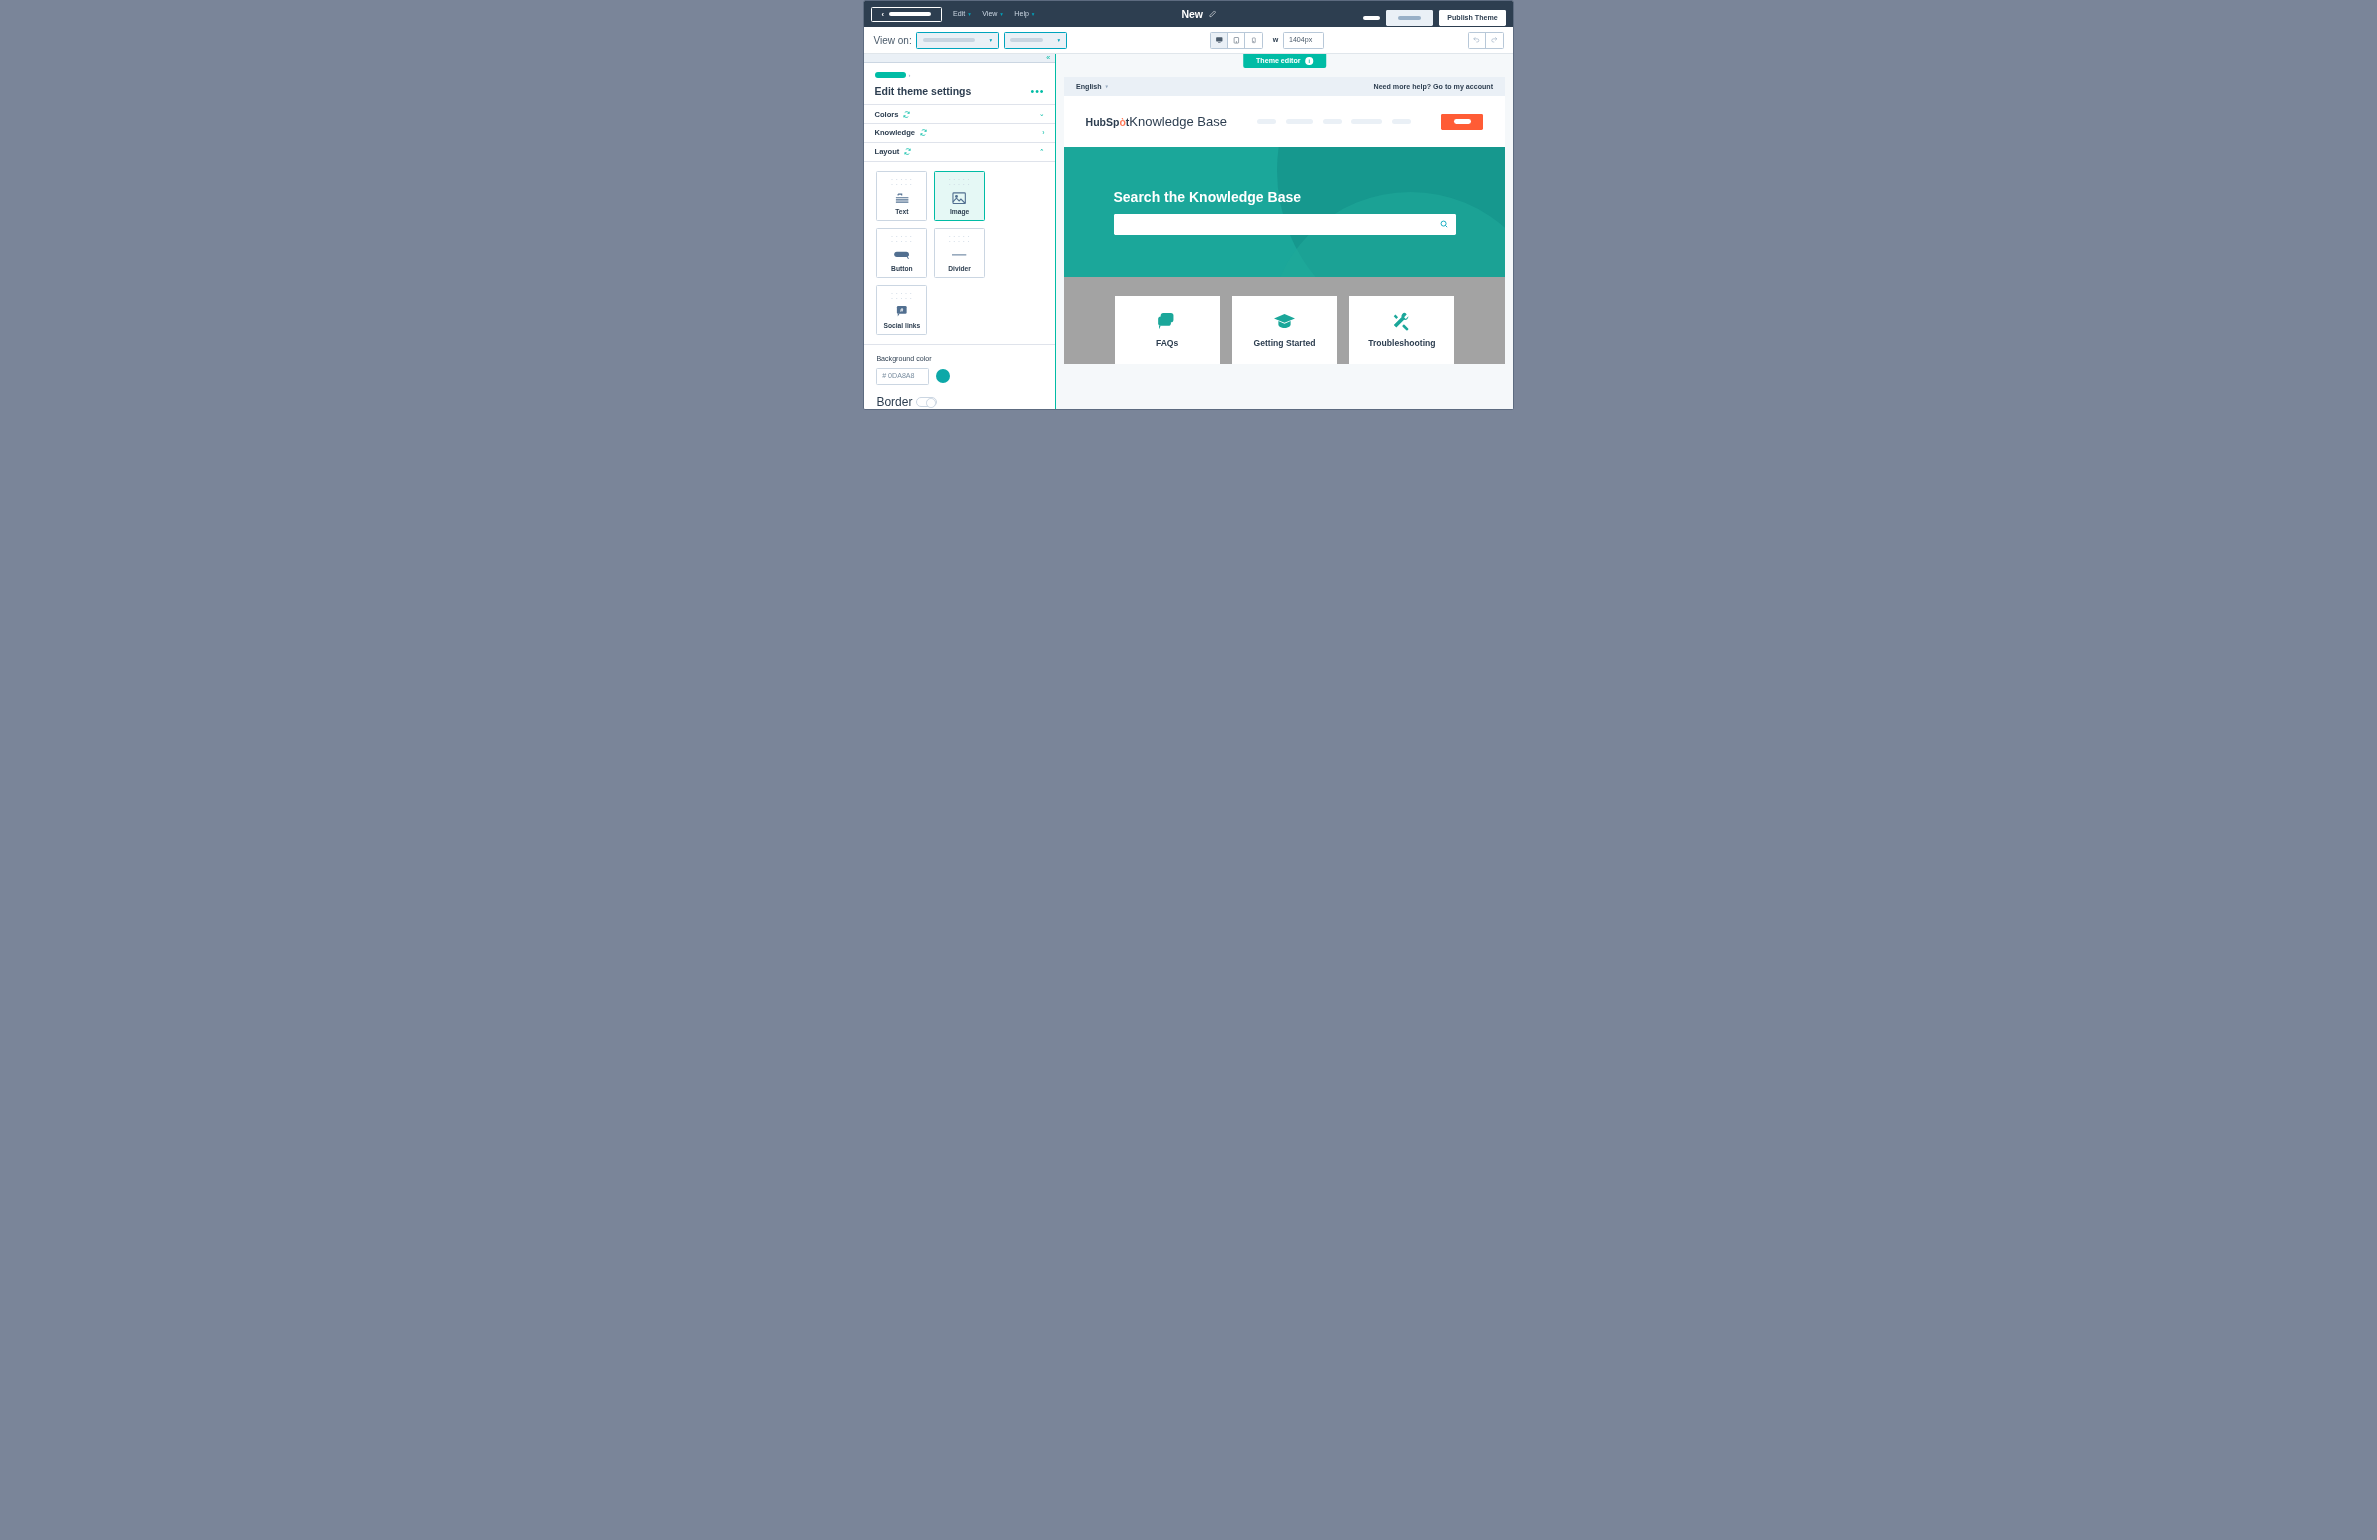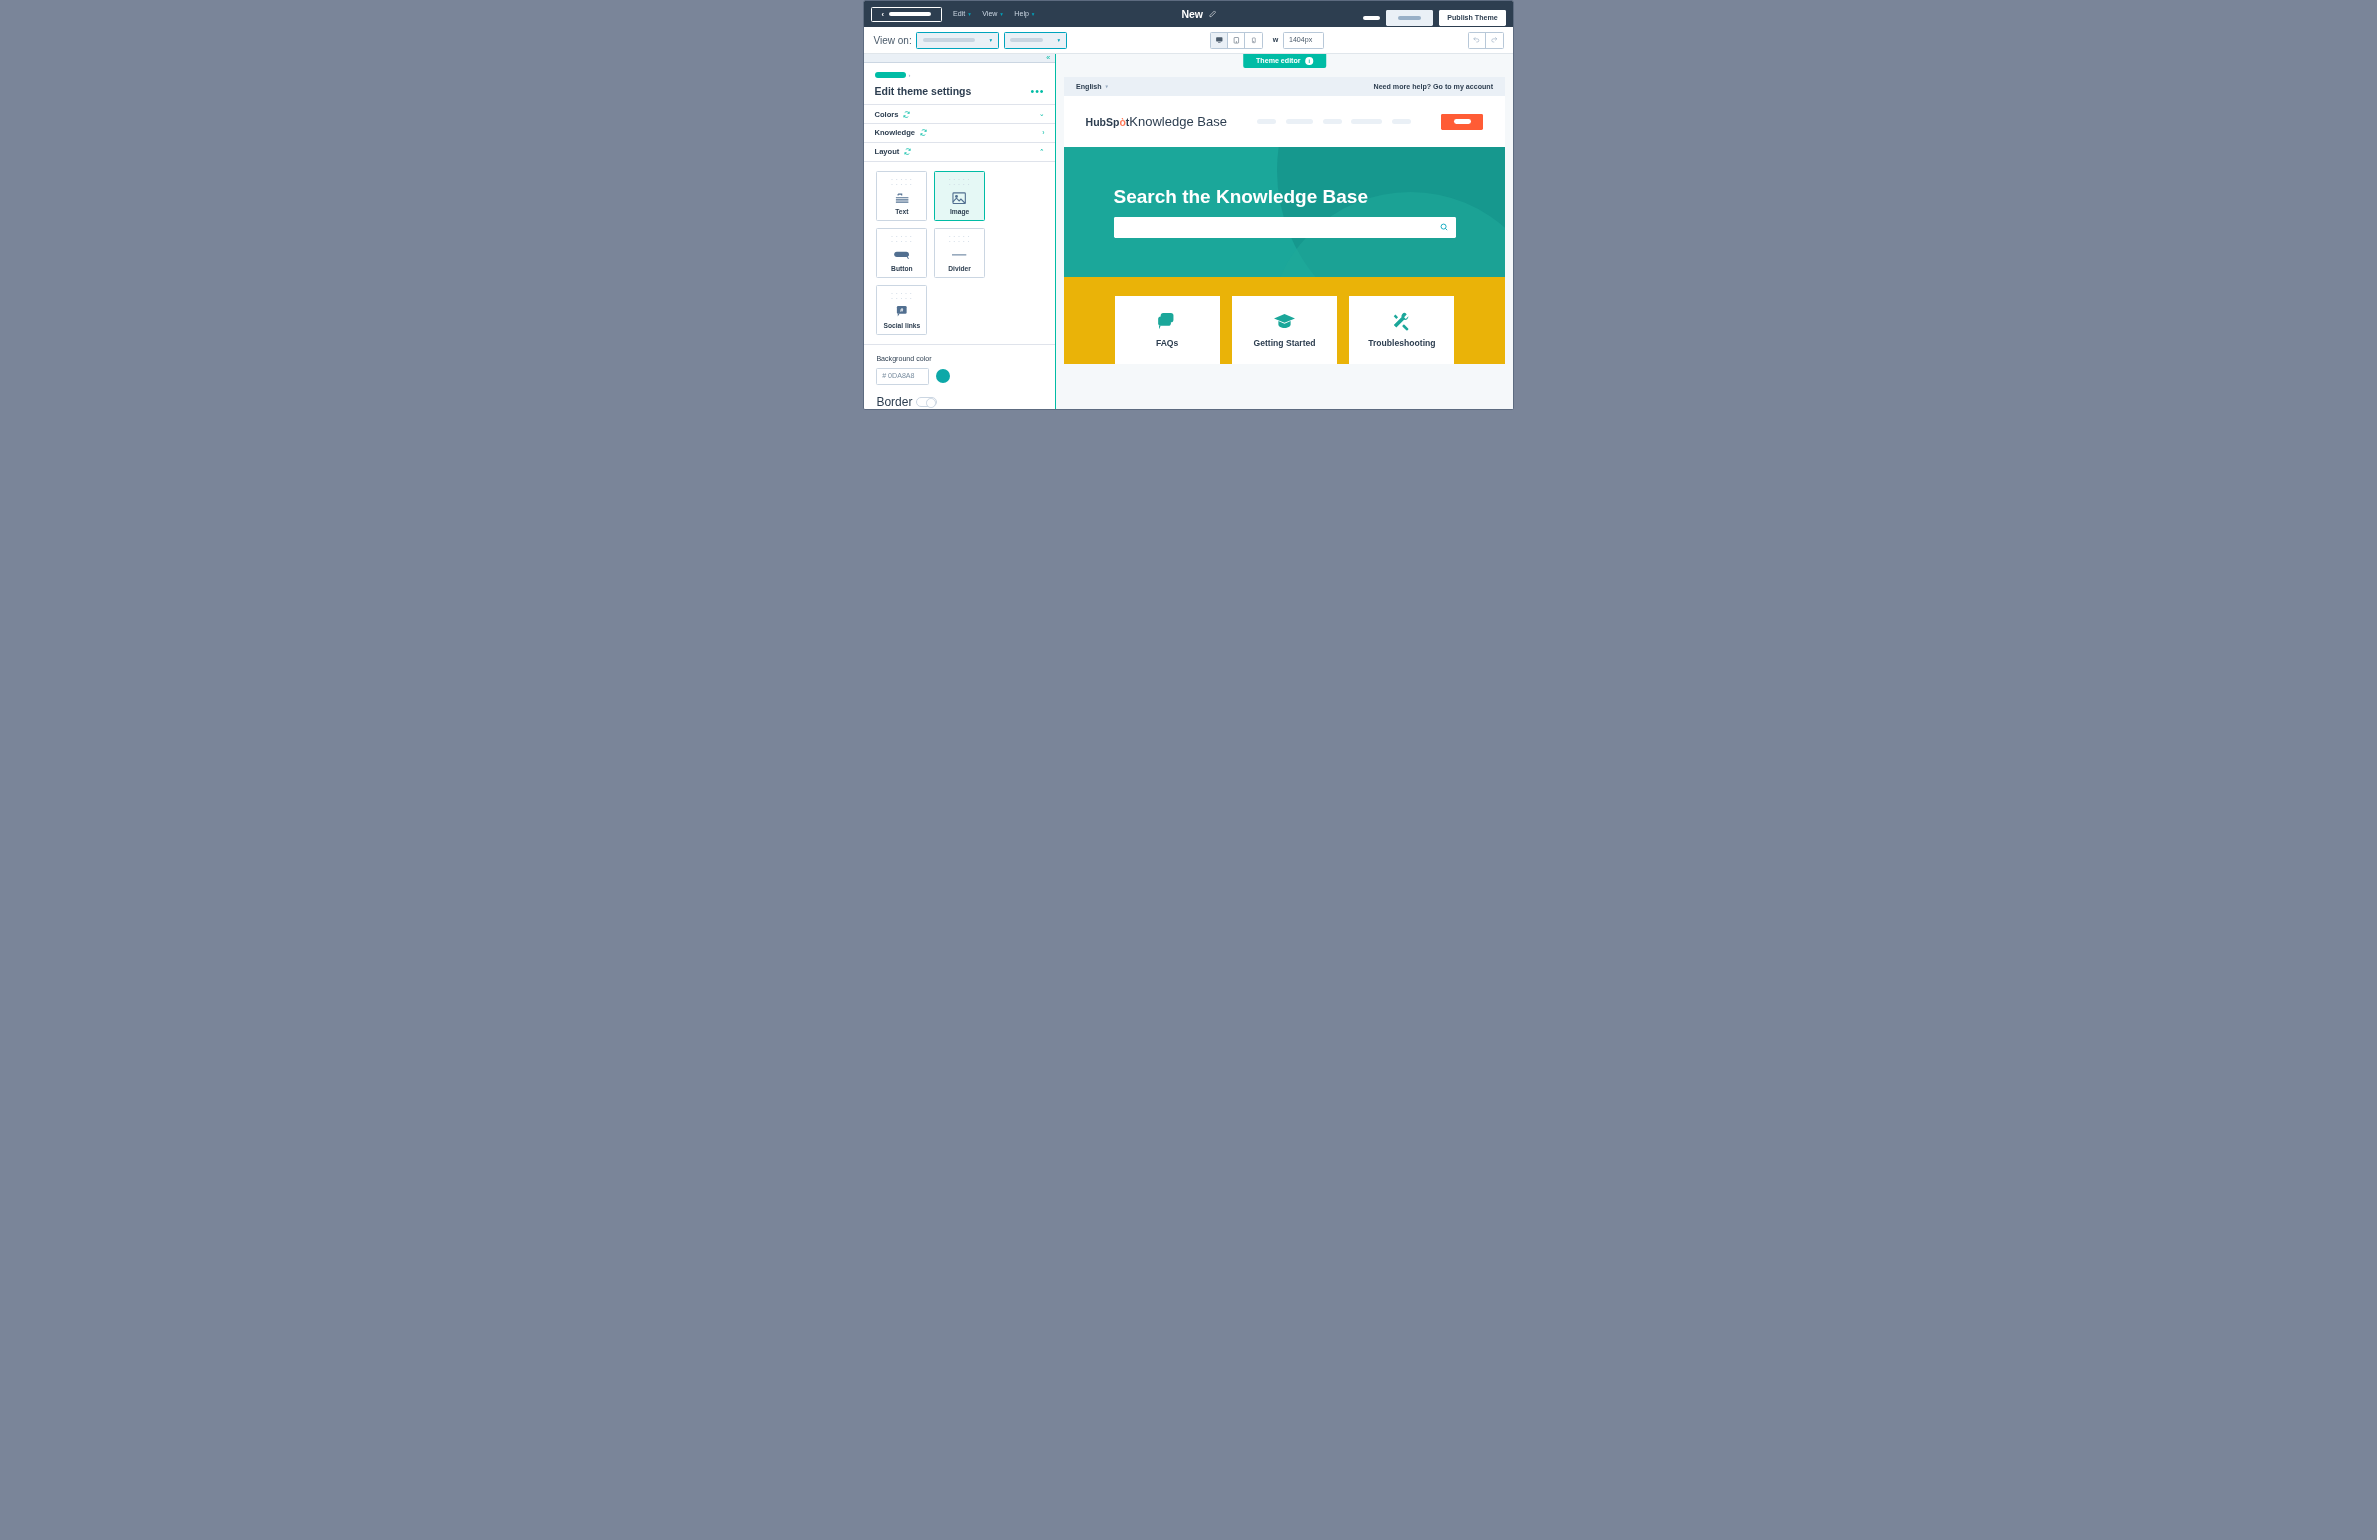--- a/index.html
+++ b/index.html
@@ -94,25 +94,25 @@
 .kb-txt { font-size:13px; color:#2d3e50; }
 .nav-phs { flex:1; display:flex; justify-content:center; gap:9.5px; }
 .nav-ph { height:5.7px; background:#eaf0f6; border-radius:2.9px; }
 .cta { width:42px; height:16px; background:#ff5c35; border-radius:1.4px; display:flex; align-items:center; justify-content:center; }
 .cta .i { width:17px; height:4.8px; background:#fff; border-radius:2.4px; }
 
 .hero { height:130px; background:#1ba79a; position:relative; overflow:hidden; display:flex; flex-direction:column; align-items:center; justify-content:center; }
 .hero::before { content:''; position:absolute; width:333px; height:333px; border-radius:50%; background:#16988e; right:-105px; top:-143px; }
 .hero::after { content:''; position:absolute; width:285px; height:285px; border-radius:50%; background:#1fa99a; opacity:.6; right:-48px; bottom:-200px; }
 .hero-inner { position:relative; z-index:2; width:342px; }
-.hero-title { color:#fff; font-size:19px; font-weight:700; margin-bottom:8.6px; }
+.hero-title { color:#fff; font-size:14px; font-weight:700; margin-bottom:8.6px; }
 .search-bar { height:21px; background:#fff; border-radius:1.4px; display:flex; align-items:center; padding:0 6.7px; }
 .search-bar .mag { margin-left:auto; color:#00a4bd; }
 
-.cards-bg { background:#eab308; padding:19px 0 0; }
+.cards-bg { background:#a3a3a3; padding:19px 0 0; }
 .cards { display:flex; justify-content:center; gap:12.4px; }
 .card { width:105px; height:68px; background:#fff; display:flex; flex-direction:column; align-items:center; justify-content:center; gap:6.7px; }
 .card .icn { color:#1ba79a; height:19px; display:flex; align-items:center; }
 .card .ct { color:#2d3e50; font-size:8.6px; font-weight:700; }
 
 svg { display:block; }
 </style>
 </head>
 <body>
 

